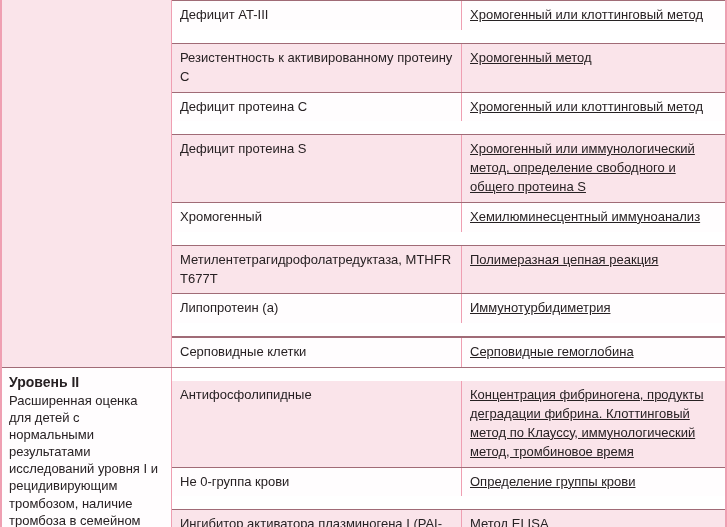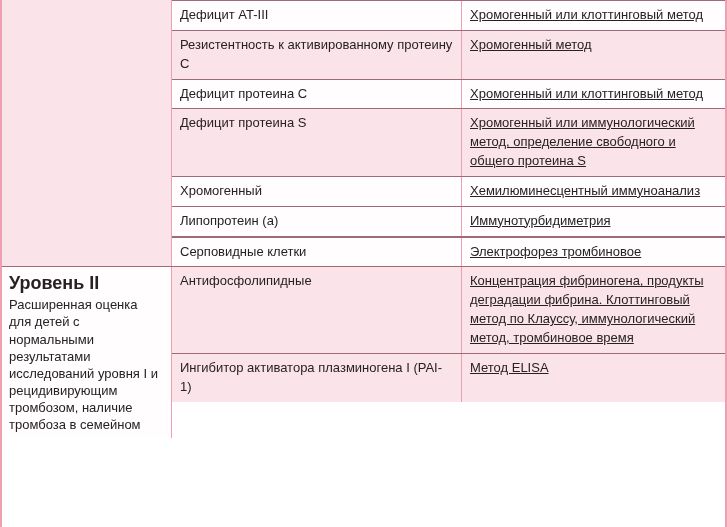--- a/index.html
+++ b/index.html
@@ -25,27 +25,27 @@
   .section{display:flex;align-items:stretch;flex:none;}
   .section + .section{border-top:1.5px solid var(--border-dark);}
   .label-cell{
     flex:0 0 170px;width:170px;box-sizing:border-box;
     padding:5px 8px 5px 7px;
     border-right:1px solid var(--border-light);
     line-height:1.32;
   }
   .label-cell.shade-pink{background:var(--pink-row);}
   .label-cell.shade-white{background:var(--white-row);}
-  .label-title{font-weight:bold;font-size:18px;}
+  .label-title{font-weight:bold;font-size:14px;}
   .label-body{font-size:13px;}
   .rows{flex:1;display:flex;flex-direction:column;min-width:0;}
   .section:first-child .rows{border-top:1.5px solid var(--border-dark);}
   .row{display:flex;align-items:stretch;flex:none;}
   .row + .row{border-top:1px solid var(--border-dark);}
-  .row.shade-pink{background:var(--pink-row);}
+  .row.shade-pink{background:var(--pink-row);margin-top:13px;}
   .row.shade-white{background:var(--white-row);}
   .cell{box-sizing:border-box;padding:5px 8px;line-height:1.45;}
   .cell.test{flex:0 0 290px;width:290px;border-right:1px solid var(--border-light);}
   .cell.method{flex:1;min-width:0;text-decoration:underline;}
 </style>
 </head>
 <body>
 
 <div class="table-root">
     <div class="section">
@@ -67,41 +67,49 @@
           <div class="cell method">Хромогенный или клоттинговый метод</div>
         </div>
         <div class="row shade-pink">
           <div class="cell test">Дефицит протеина S</div>
           <div class="cell method">Хромогенный или иммунологический метод, определение свободного и общего протеина S</div>
         </div>
         <div class="row shade-white">
           <div class="cell test">Хромогенный</div>
           <div class="cell method">Хемилюминесцентный иммуноанализ</div>
         </div>
+        <div class="row shade-pink">
+          <div class="cell test">Метилентетрагидрофолатредуктаза, MTHFR T677T</div>
+          <div class="cell method">Полимеразная цепная реакция</div>
+        </div>
         <div class="row shade-white">
           <div class="cell test">Липопротеин (а)</div>
           <div class="cell method">Иммунотурбидиметрия</div>
         </div>
         <div class="row shade-pink">
         </div>
         <div class="row shade-white">
           <div class="cell test">Серповидные клетки</div>
-          <div class="cell method">Электрофорез тромбиновое</div>
+          <div class="cell method">Серповидные гемоглобина</div>
         </div>
       </div>
     </div>
     <div class="section">
       <div class="label-cell shade-white">
         <div class="label-title">Уровень II</div>
         <div class="label-body">Расширенная оценка для детей с нормальными результатами исследований уровня I и рецидивирующим тромбозом, наличие тромбоза в семейном</div>
       </div>
       <div class="rows">
         <div class="row shade-pink">
           <div class="cell test">Антифосфолипидные</div>
           <div class="cell method">Концентрация фибриногена, продукты деградации фибрина. Клоттинговый метод по Клауссу, иммунологический метод, тромбиновое время</div>
         </div>
+        <div class="row shade-white">
+          <div class="cell test">Не 0-группа крови</div>
+          <div class="cell method">Определение группы крови</div>
+        </div>
         <div class="row shade-pink">
           <div class="cell test">Ингибитор активатора плазминогена I (PAI-1)</div>
           <div class="cell method">Метод ELISA</div>
         </div>
       </div>
     </div>
   </div>
 
 </body></html>

